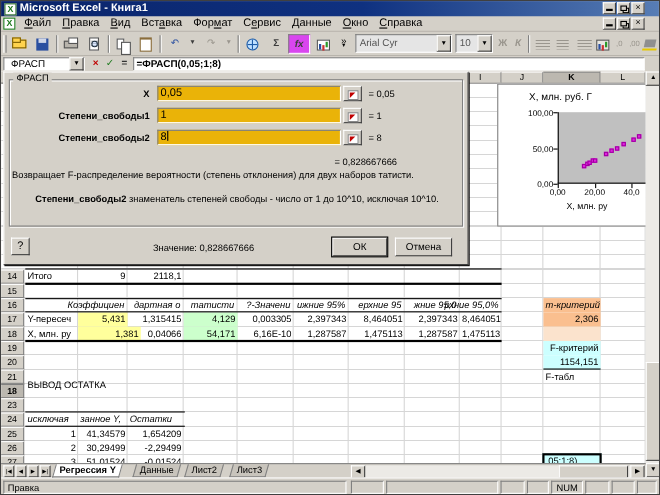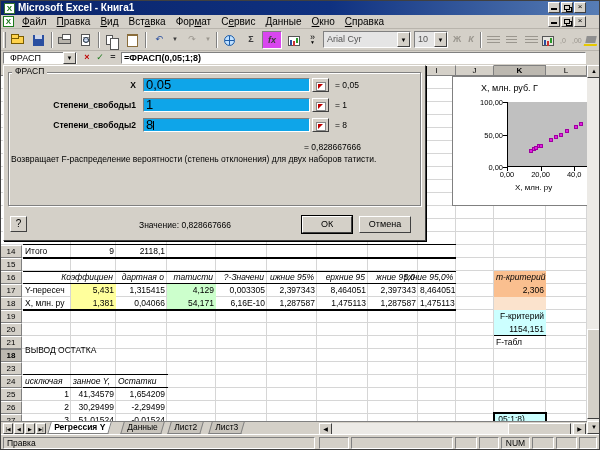--- a/index.html
+++ b/index.html
@@ -95,21 +95,21 @@
   .tickmark { position:absolute; background:#000; }
   #xlab { position:absolute; left:62px; top:106px; font-size:8px; white-space:nowrap; }
   .dot { position:absolute; width:4px; height:4px; background:#e020e0; border:1px solid #a000a0; }
 
   
   #dialog { left:2px; top:64px; width:423px; height:176px; background:#d4d0c8; border:1px solid; border-color:#fff #404040 #404040 #fff; box-shadow:1px 1px 0 #000; z-index:50; }
   #dlg-frame { position:absolute; left:4px; top:6px; width:413px; height:134px; border:1px solid #808080; box-shadow:inset 1px 1px 0 #fff, 1px 1px 0 #fff; }
   #dlg-title { position:absolute; left:8px; top:0px; background:#d4d0c8; padding:0 3px; font-size:8.5px; }
   .dfield { position:absolute; height:15px; }
   .dlabel { position:absolute; width:132px; text-align:right; font-weight:bold; font-size:8.5px; top:2px; }
-  .dinput { position:absolute; left:139px; top:0; width:167px; height:14px; background:#0ea5e9; border:1px solid; border-color:#808080 #fff #fff #808080; font-size:13px; line-height:12px; padding-left:2px; }
+  .dinput { position:absolute; left:139px; top:0; width:167px; height:14px; background:#eab308; border:1px solid; border-color:#808080 #fff #fff #808080; font-size:10px; line-height:12px; padding-left:2px; }
   .dpick { position:absolute; left:308px; top:0; width:17px; height:14px; background:#d4d0c8; border:1px solid; border-color:#fff #404040 #404040 #fff; }
   .dpick:before { content:""; position:absolute; left:3px; top:3px; width:8px; height:7px; background:#fff; border:1px solid #888; }
   .dpick:after { content:""; position:absolute; left:5px; top:5px; width:0; height:0; border-left:5px solid #c00000; border-bottom:5px solid transparent; }
   .dresult { position:absolute; left:331px; top:2px; font-size:8.5px; }
   .caret { display:inline-block; width:1px; height:9px; background:#000; vertical-align:-1px; }
   #dlg-result { position:absolute; left:300px; top:76px; font-size:8.5px; }
   #dlg-desc { position:absolute; left:7px; top:88px; width:410px; font-size:8.5px; }
   #dlg-help { position:absolute; left:7px; top:110px; width:409px; font-size:8.5px; text-align:center; line-height:11px; }
   #dlg-help b { font-weight:bold; }
   #helpbtn { position:absolute; left:6px; top:150px; width:17px; height:16px; background:#d4d0c8; border:1px solid; border-color:#fff #404040 #404040 #fff; text-align:center; font-size:10px; line-height:14px; }
@@ -298,21 +298,21 @@
         <div class="cell r" style="left: 70px; width: 45px; top: 219px; background: rgb(255, 255, 156);">5,431</div>
         <div class="cell r" style="left: 115px; width: 51px; top: 219px;">1,315415</div>
         <div class="cell r" style="left: 166px; width: 49px; top: 219px; background: rgb(204, 255, 204);">4,129</div>
         <div class="cell r" style="left: 215px; width: 51px; top: 219px;">0,003305</div>
         <div class="cell r" style="left: 266px; width: 50px; top: 219px;">2,397343</div>
         <div class="cell r" style="left: 316px; width: 51px; top: 219px;">8,464051</div>
         <div class="cell r" style="left: 367px; width: 50px; top: 219px;">2,397343</div>
         <div class="cell r" style="left: 417px; width: 38px; top: 219px;">8,464051</div>
         <div class="cell r" style="left: 493px; width: 52px; top: 219px; background: rgb(250, 191, 143);">2,306</div>
         <div class="cell" style="left: 22px; width: 48px; top: 232px;">Х, млн. ру</div>
-        <div class="cell r" style="left: 70px; width: 45px; top: 232px; background: rgb(255, 255, 156);">1,381</div>
+        <div class="cell r" style="left: 70px; width: 57px; top: 232px; background: rgb(255, 255, 156);">1,381</div>
         <div class="cell r" style="left: 115px; width: 51px; top: 232px;">0,04066</div>
         <div class="cell r" style="left: 166px; width: 49px; top: 232px; background: rgb(204, 255, 204);">54,171</div>
         <div class="cell r" style="left: 215px; width: 51px; top: 232px;">6,16E-10</div>
         <div class="cell r" style="left: 266px; width: 50px; top: 232px;">1,287587</div>
         <div class="cell r" style="left: 316px; width: 51px; top: 232px;">1,475113</div>
         <div class="cell r" style="left: 367px; width: 50px; top: 232px;">1,287587</div>
         <div class="cell r" style="left: 417px; width: 38px; top: 232px;">1,475113</div>
         <div class="cell" style="left: 493px; width: 52px; top: 232px; background: rgb(251, 227, 205);"></div>
         <div class="cell r" style="left: 493px; width: 52px; top: 245px; background: rgb(204, 255, 255);">F-критерий</div>
         <div class="cell r" style="left: 493px; width: 52px; top: 258px; background: rgb(204, 255, 255);">1154,151</div>
@@ -396,20 +396,21 @@
     </div>
     <div class="dfield" style="left:0;top:52px;width:420px;">
       <span class="dlabel">Степени_свободы2</span>
       <span class="dinput"><span>8</span><span class="caret"></span></span>
       <span class="dpick"></span>
       <span class="dresult">= 8</span>
     </div>
 
     <div id="dlg-result">= 0,828667666</div>
     <div id="dlg-desc">Возвращает F-распределение вероятности (степень отклонения) для двух наборов татисти.</div>
+    <div id="dlg-help"><b>Степени_свободы2</b><span> знаменатель степеней свободы - число от 1 до 10^10, исключая 10^10.</span></div>
 
     <div id="helpbtn">?</div>
     <div id="dlg-value">Значение: 0,828667666</div>
     <div class="dbtn" id="okbtn">ОК</div>
     <div class="dbtn" id="cancelbtn">Отмена</div>
   </div>
 
   <div id="vscroll">
     <div class="sbtn" style="top:0">▲</div>
     <div id="vthumb"></div>

